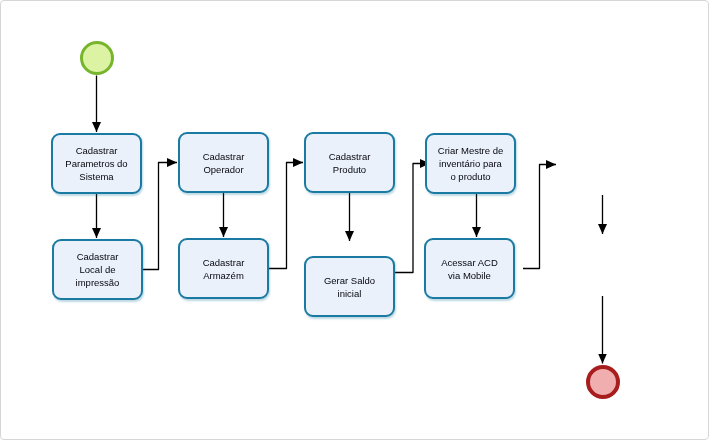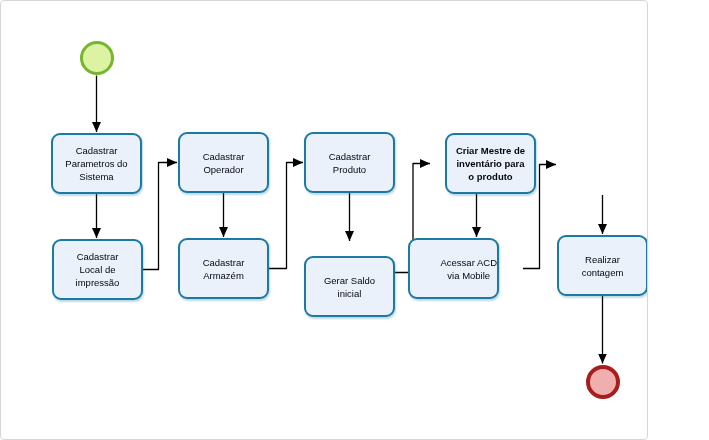--- a/index.html
+++ b/index.html
@@ -1,19 +1,19 @@
 <!DOCTYPE html>
 <html style="--task-border: #1a7aa2; --task-fill: #eaf1fb; --task-text: #06060c; --start-border: #76b52c; --start-fill: #dbf3a3; --end-border: #a81d1d; --end-fill: #f0aeae; --connector: #000000; --canvas-border: #d6d6d6;"><head>
 <meta charset="utf-8">
 <style>
   * { margin:0; padding:0; box-sizing:border-box; }
   html,body { background:#fff; font-family:"Liberation Sans", sans-serif; }
   .canvas {
     position:relative;
-    width:648px; height:440px;
+    width:709px; height:440px;
     background:#ffffff;
     border:1px solid var(--canvas-border,#d6d6d6);
     border-radius:4px;
     overflow:hidden;
   }
   .connectors {
     position:absolute; left:0; top:0; width:709px; height:440px;
     pointer-events:none;
   }
   .connectors path.flow {
@@ -57,22 +57,22 @@
     left:584.5px; top:363.5px;
     border:4px solid var(--end-border,#a81d1d);
     background:var(--end-fill,#f0aeae);
   }
   .n1  { left:50px;  top:132px; }
   .n2  { left:51px;  top:238px; }
   .n3  { left:177px; top:131px; }
   .n4  { left:177px; top:237px; }
   .n5  { left:303px; top:131px; }
   .n6  { left:303px; top:255px; }
-  .n7  { left:444px; top:132px;font-weight:bold; }
-  .n8  { left:407px; top:237px;justify-content:flex-end; }
+  .n7  { left:424px; top:132px; }
+  .n8  { left:423px; top:237px; }
   .n9  { left:556px; top:133px; }
   .n10 { left:556px; top:234px; }
 </style>
 </head>
 <body>
 
 <div class="canvas">
 
   <svg class="connectors" viewBox="0 0 709 440" xmlns="http://www.w3.org/2000/svg">
     <defs>
@@ -123,20 +123,16 @@
   </div>
   <div class="task n7">
     <span>Criar Mestre de
 inventário para
 o produto</span>
   </div>
   <div class="task n8">
     <span>Acessar ACD
 via Mobile</span>
   </div>
-  <div class="task n10">
-    <span>Realizar
-contagem</span>
-  </div>
 
   <div class="event end"></div>
 
 </div>
 
 </body></html>

